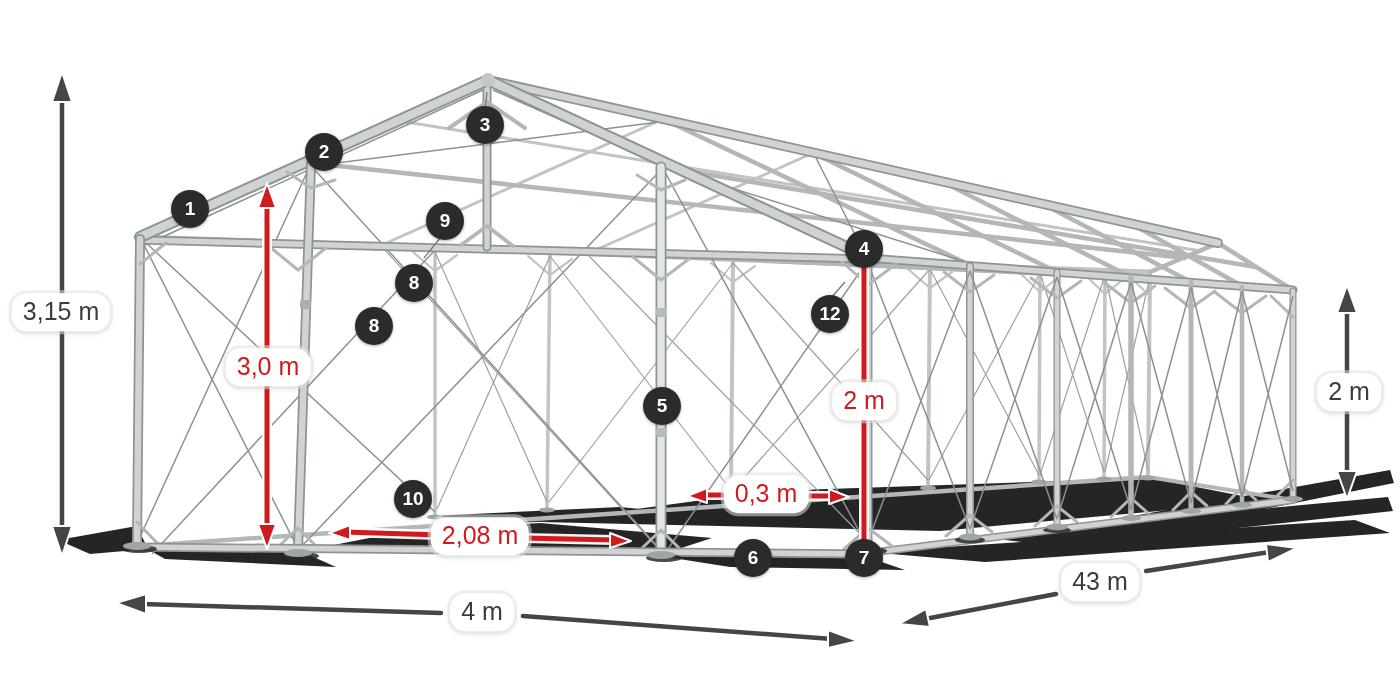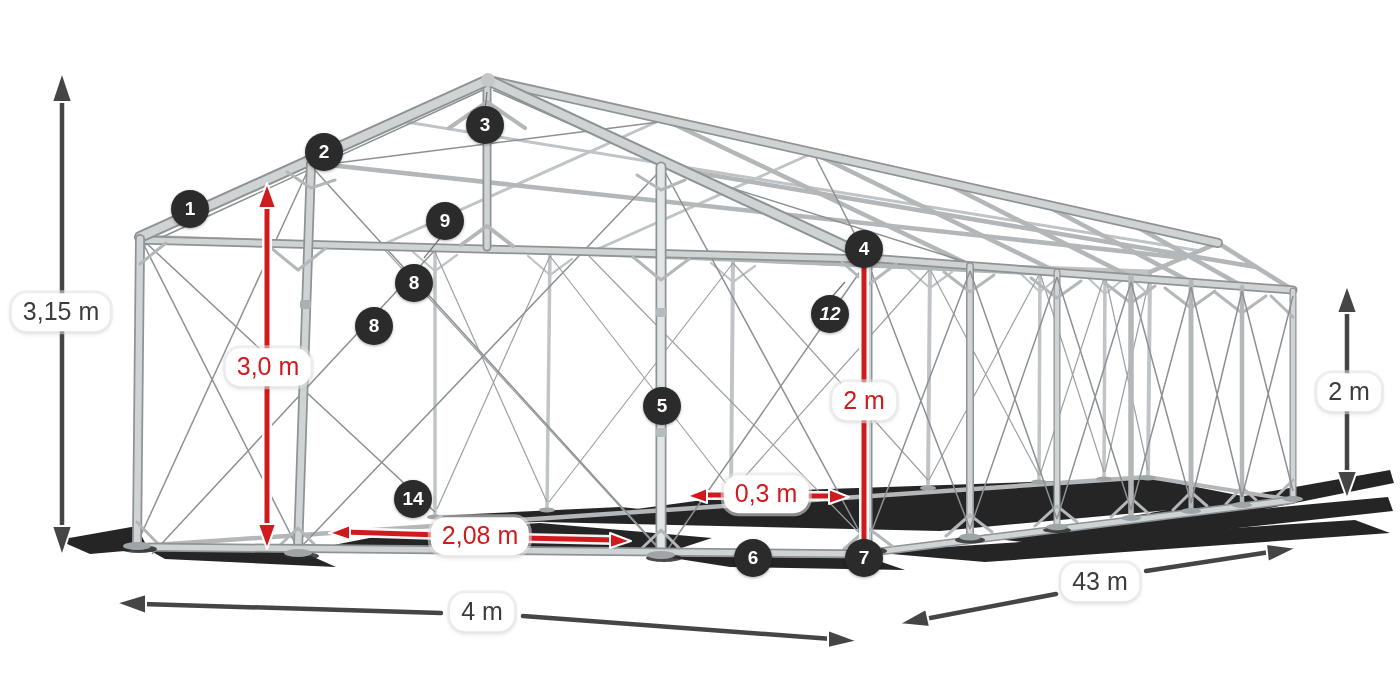--- a/index.html
+++ b/index.html
@@ -270,18 +270,18 @@
   <div id="badges-layer">
       <div class="badge" style="left: 190px; top: 209px;">1</div>
       <div class="badge" style="left: 324px; top: 152px;">2</div>
       <div class="badge" style="left: 485px; top: 125px;">3</div>
       <div class="badge" style="left: 864px; top: 249px;">4</div>
       <div class="badge" style="left: 662px; top: 406px;">5</div>
       <div class="badge" style="left: 753px; top: 558px;">6</div>
       <div class="badge" style="left: 864px; top: 558px;">7</div>
       <div class="badge" style="left: 374px; top: 326px;">8</div>
       <div class="badge" style="left: 445px; top: 221px;">9</div>
-      <div class="badge" style="left: 413px; top: 499px;">14</div>
+      <div class="badge" style="left: 413px; top: 499px;">10</div>
       <div class="badge" style="left: 414px; top: 283px;">8</div>
-      <div class="badge" style="left: 830px; top: 314px; font-style: italic;">12</div>
+      <div class="badge" style="left: 830px; top: 314px;">12</div>
     </div>
 
 </div>
 
 </body></html>

